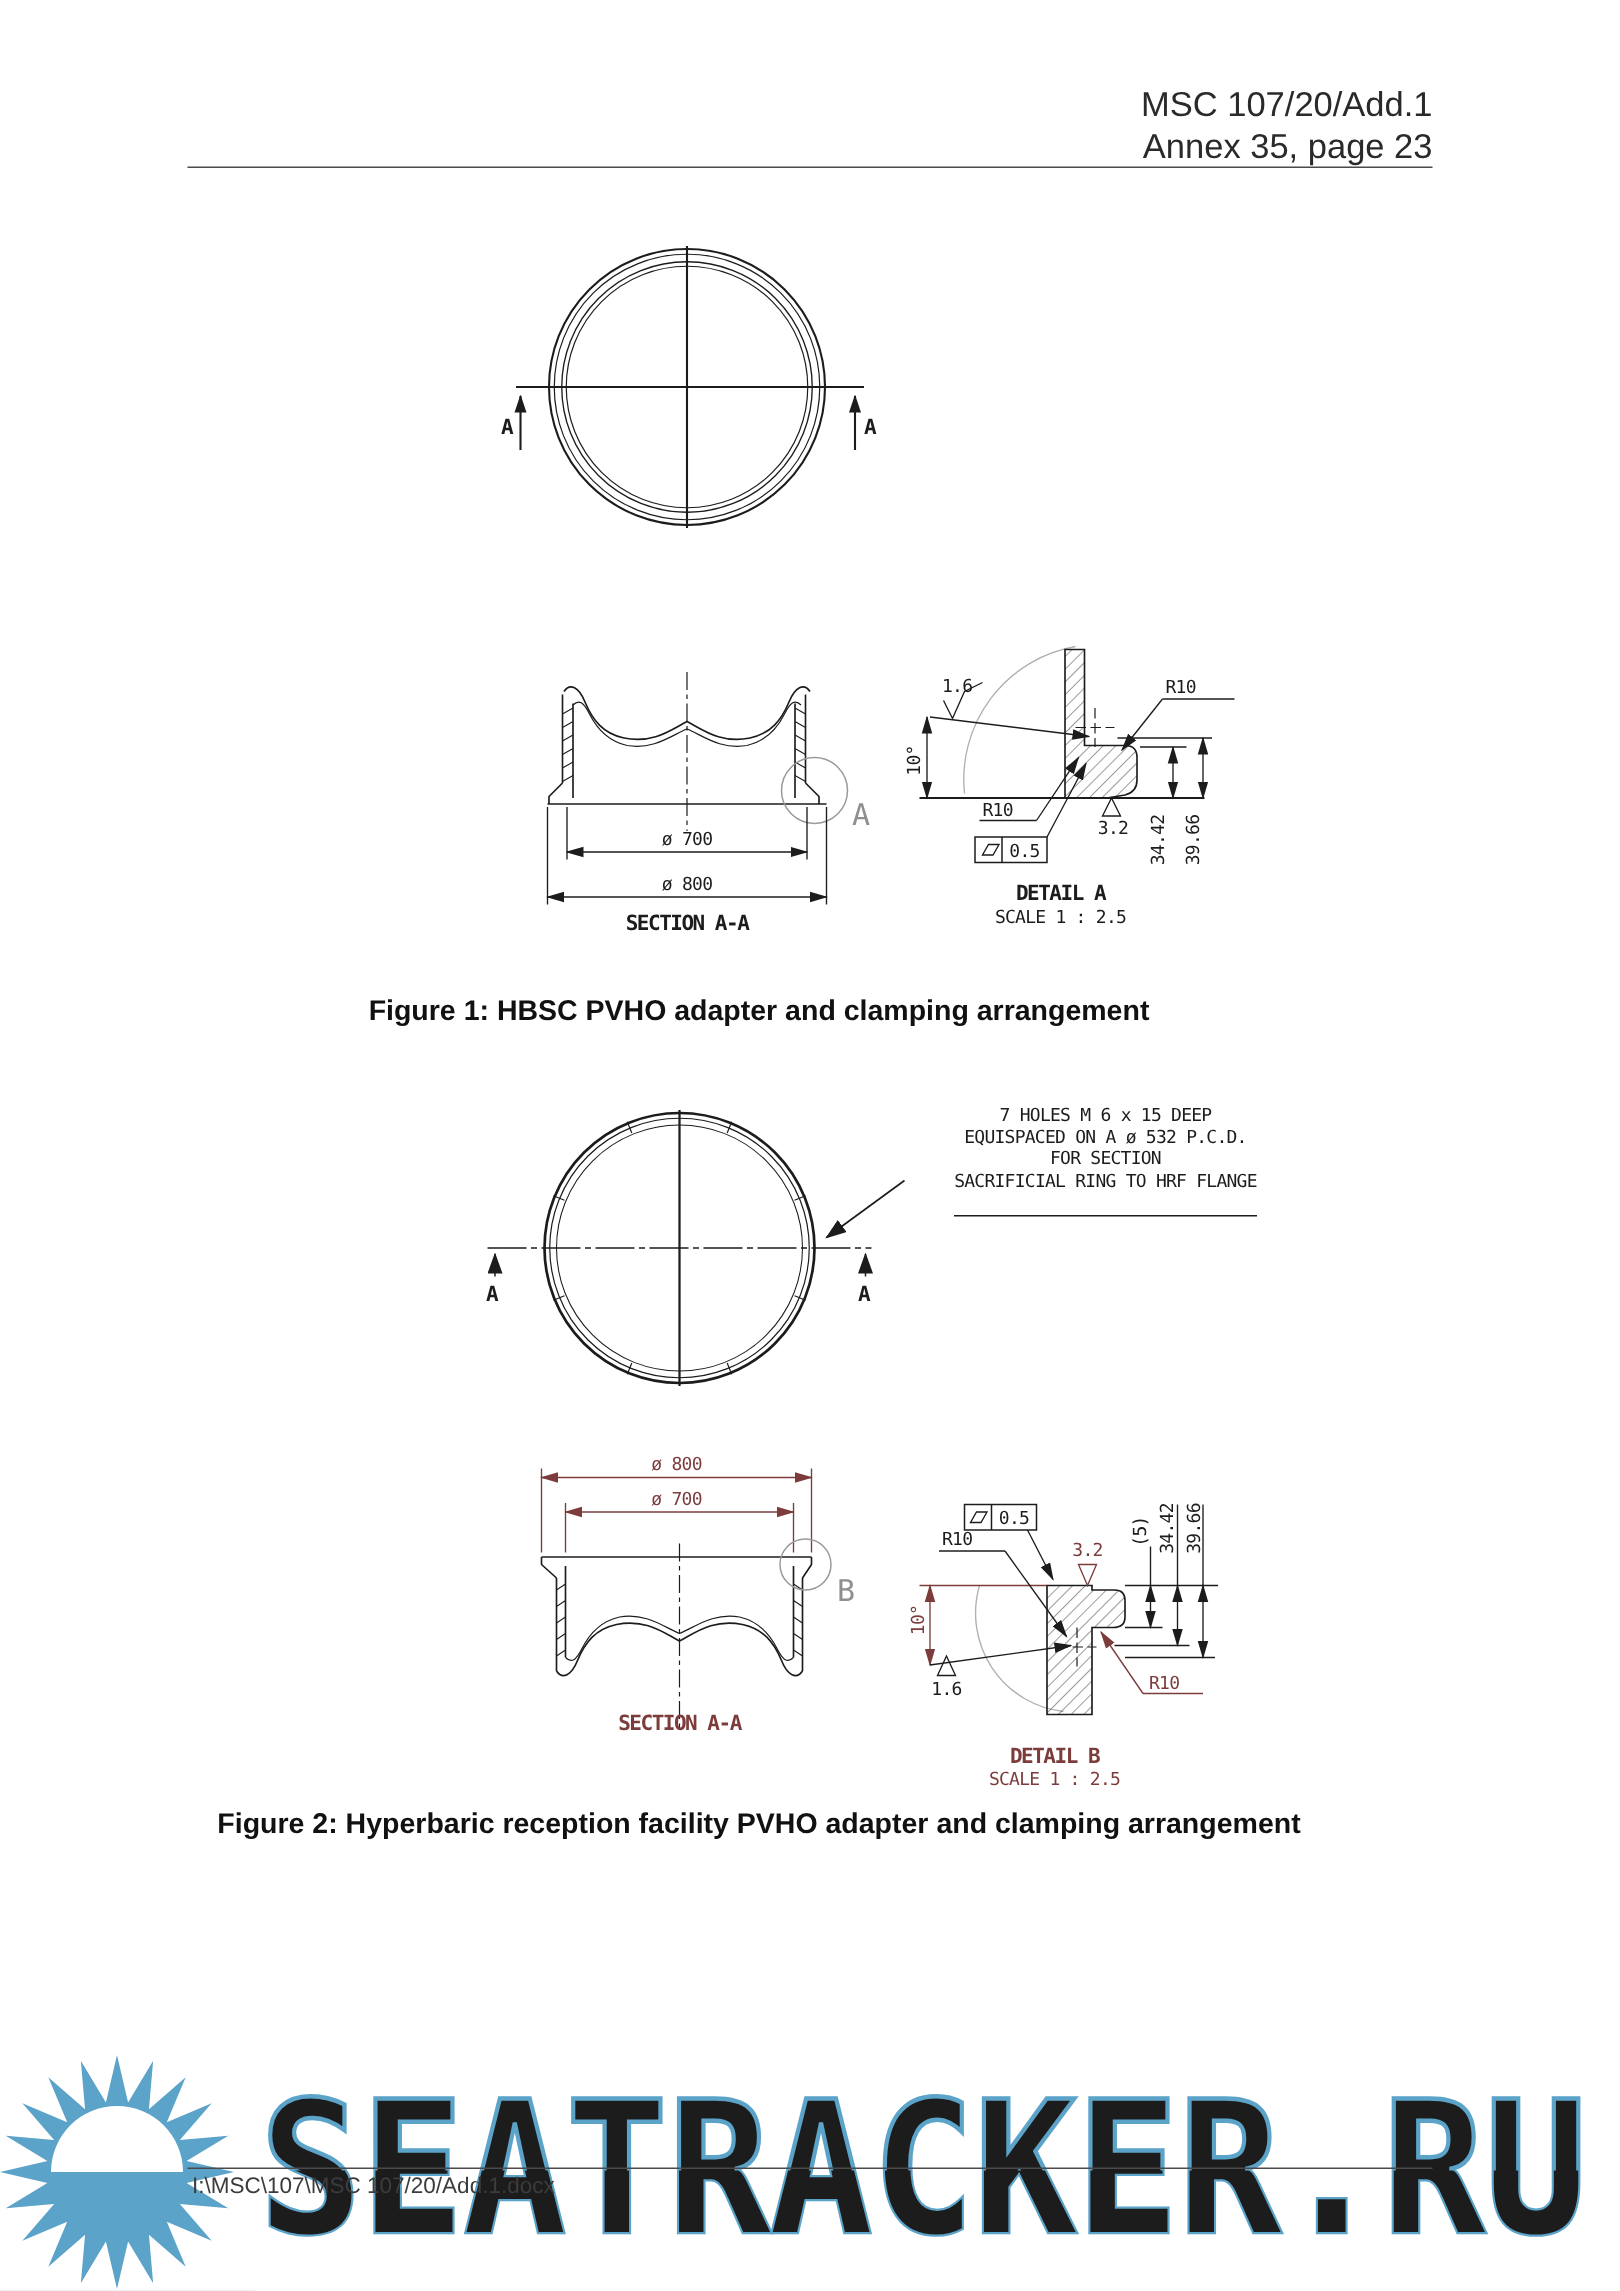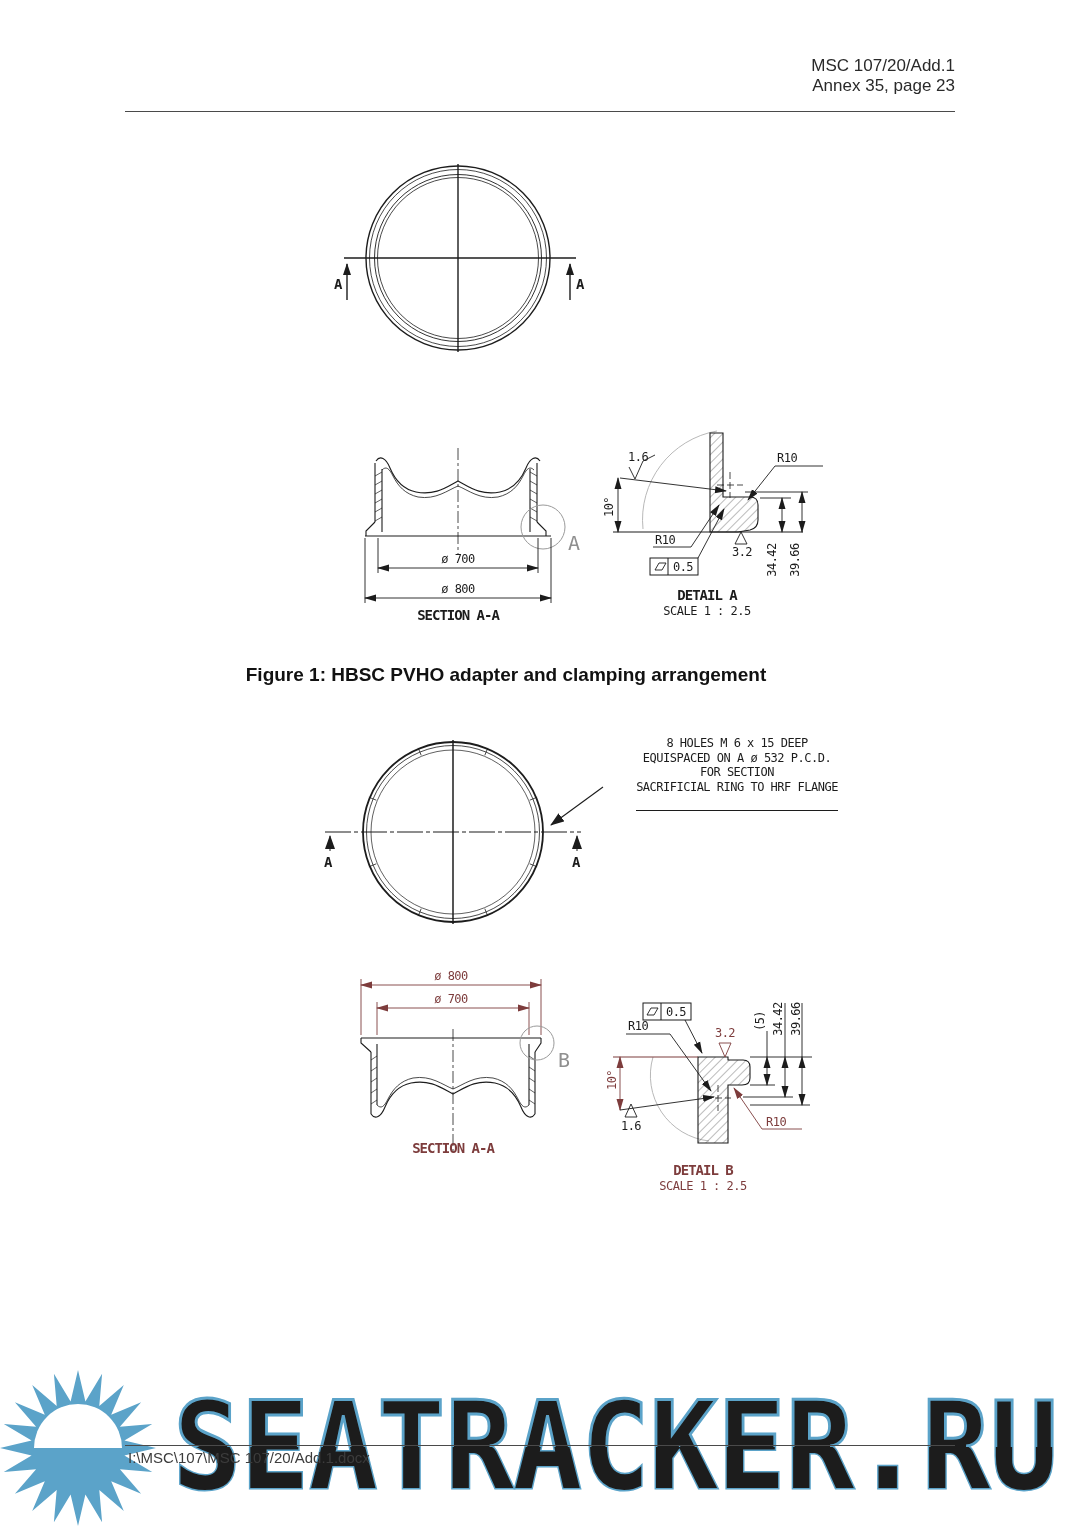--- a/index.html
+++ b/index.html
@@ -1,19 +1,19 @@
 <!DOCTYPE html>
 <html><head>
 <meta charset="utf-8">
 <style>
   html,body{margin:0;padding:0;background:#e8e8e8;}
   .page{position:relative;width:1080px;height:1527px;background:#ffffff;overflow:hidden;
         font-family:"Liberation Sans",sans-serif;color:#222;}
   .abs{position:absolute;}
-  .hdr{right:125px;top:56px;text-align:right;font-size:17px;line-height:1.2;color:#2a2a2a;}
+  .hdr{right:125px;top:56px;text-align:right;font-size:23px;line-height:1.2;color:#2a2a2a;}
   .rule{left:125px;width:830px;height:0;border-top:1.5px solid #4a4a4a;}
   .caption{left:0;width:1012px;text-align:center;font-weight:bold;font-size:19px;color:#111;}
   .note{left:592px;top:736px;width:290px;text-align:center;
         font-family:"DejaVu Sans Mono",monospace;font-size:12px;line-height:14.5px;color:#1c1c1c;
         letter-spacing:-0.5px;}
   .note .ul{display:inline-block;border-bottom:1.2px solid #1c1c1c;padding-bottom:16px;}
   .footer-path{left:128px;top:1449px;font-size:15px;color:#3c3c3c;z-index:6;}
   .rule.f{top:1445px;z-index:6;}
   svg text{font-family:"DejaVu Sans Mono",monospace;fill:#1c1c1c;}
   svg .cad{font-size:12px;letter-spacing:-0.5px;}
@@ -146,21 +146,21 @@
     </g>
     <text class="cad" transform="rotate(-90 177 135)" x="177" y="139" text-anchor="middle">34.42</text>
     <text class="cad" transform="rotate(-90 200 135)" x="200" y="139" text-anchor="middle">39.66</text>
     <text class="cadbig" x="112" y="175" text-anchor="middle">DETAIL A</text>
     <text class="cad" x="112" y="190" text-anchor="middle">SCALE 1 : 2.5</text>
   </svg>
 
   <div class="abs caption" style="top:664px;">Figure 1: HBSC PVHO adapter and clamping arrangement</div>
 
   <div class="abs note">
-    <div>8 HOLES M 6 x 15 DEEP</div>
+    <div>7 HOLES M 6 x 15 DEEP</div>
     <div>EQUISPACED ON A ø 532 P.C.D.</div>
     <div>FOR SECTION</div>
     <div><span class="ul">SACRIFICIAL RING TO HRF FLANGE</span></div>
   </div>
 
   <svg class="abs" style="left:315px;top:723px;" width="292" height="215">
     <defs>
       <marker id="mD" markerWidth="14" markerHeight="10" refX="13" refY="5" orient="auto" markerUnits="userSpaceOnUse">
         <path d="M0,0 L14,5 L0,10 z" fill="#1c1c1c"></path>
       </marker>
@@ -287,20 +287,21 @@
     </g>
     <text class="cad acc" x="166" y="141">R10</text>
     <g stroke="#7d3c3c" stroke-width="0.9">
       <line x1="162" y1="144" x2="202" y2="144"></line>
       <line x1="162" y1="144" x2="134" y2="103" marker-end="url(#mG)"></line>
     </g>
     <text class="cadbig acc" x="103" y="190" text-anchor="middle">DETAIL B</text>
     <text class="cad acc" x="103" y="205" text-anchor="middle">SCALE 1 : 2.5</text>
   </svg>
 
+  <div class="abs caption" style="top:1206px;">Figure 2: Hyperbaric reception facility PVHO adapter and clamping arrangement</div>
 
   <svg class="abs wm" width="1080" height="167">
     <defs>
       <clipPath id="wmclip">
           <rect x="0" y="87" width="1080" height="80"></rect>
         </clipPath>
     </defs>
     <g>
       <polygon points="78.0,10.0 85.4,41.6 102.1,13.8 99.3,46.1 123.8,24.9 111.2,54.8 141.1,42.2 119.9,66.7 152.2,63.9 124.4,80.6 156.0,88.0 124.4,95.4 152.2,112.1 119.9,109.3 141.1,133.8 111.2,121.2 123.8,151.1 99.3,129.9 102.1,162.2 85.4,134.4 78.0,166.0 70.6,134.4 53.9,162.2 56.7,129.9 32.2,151.1 44.8,121.2 14.9,133.8 36.1,109.3 3.8,112.1 31.6,95.4 0.0,88.0 31.6,80.6 3.8,63.9 36.1,66.7 14.9,42.2 44.8,54.8 32.2,24.9 56.7,46.1 53.9,13.8 70.6,41.6" fill="#5ba3c9"></polygon>
       <path d="M34,88 A44,44 0 0 1 122,88 Z" fill="#ffffff"></path>

